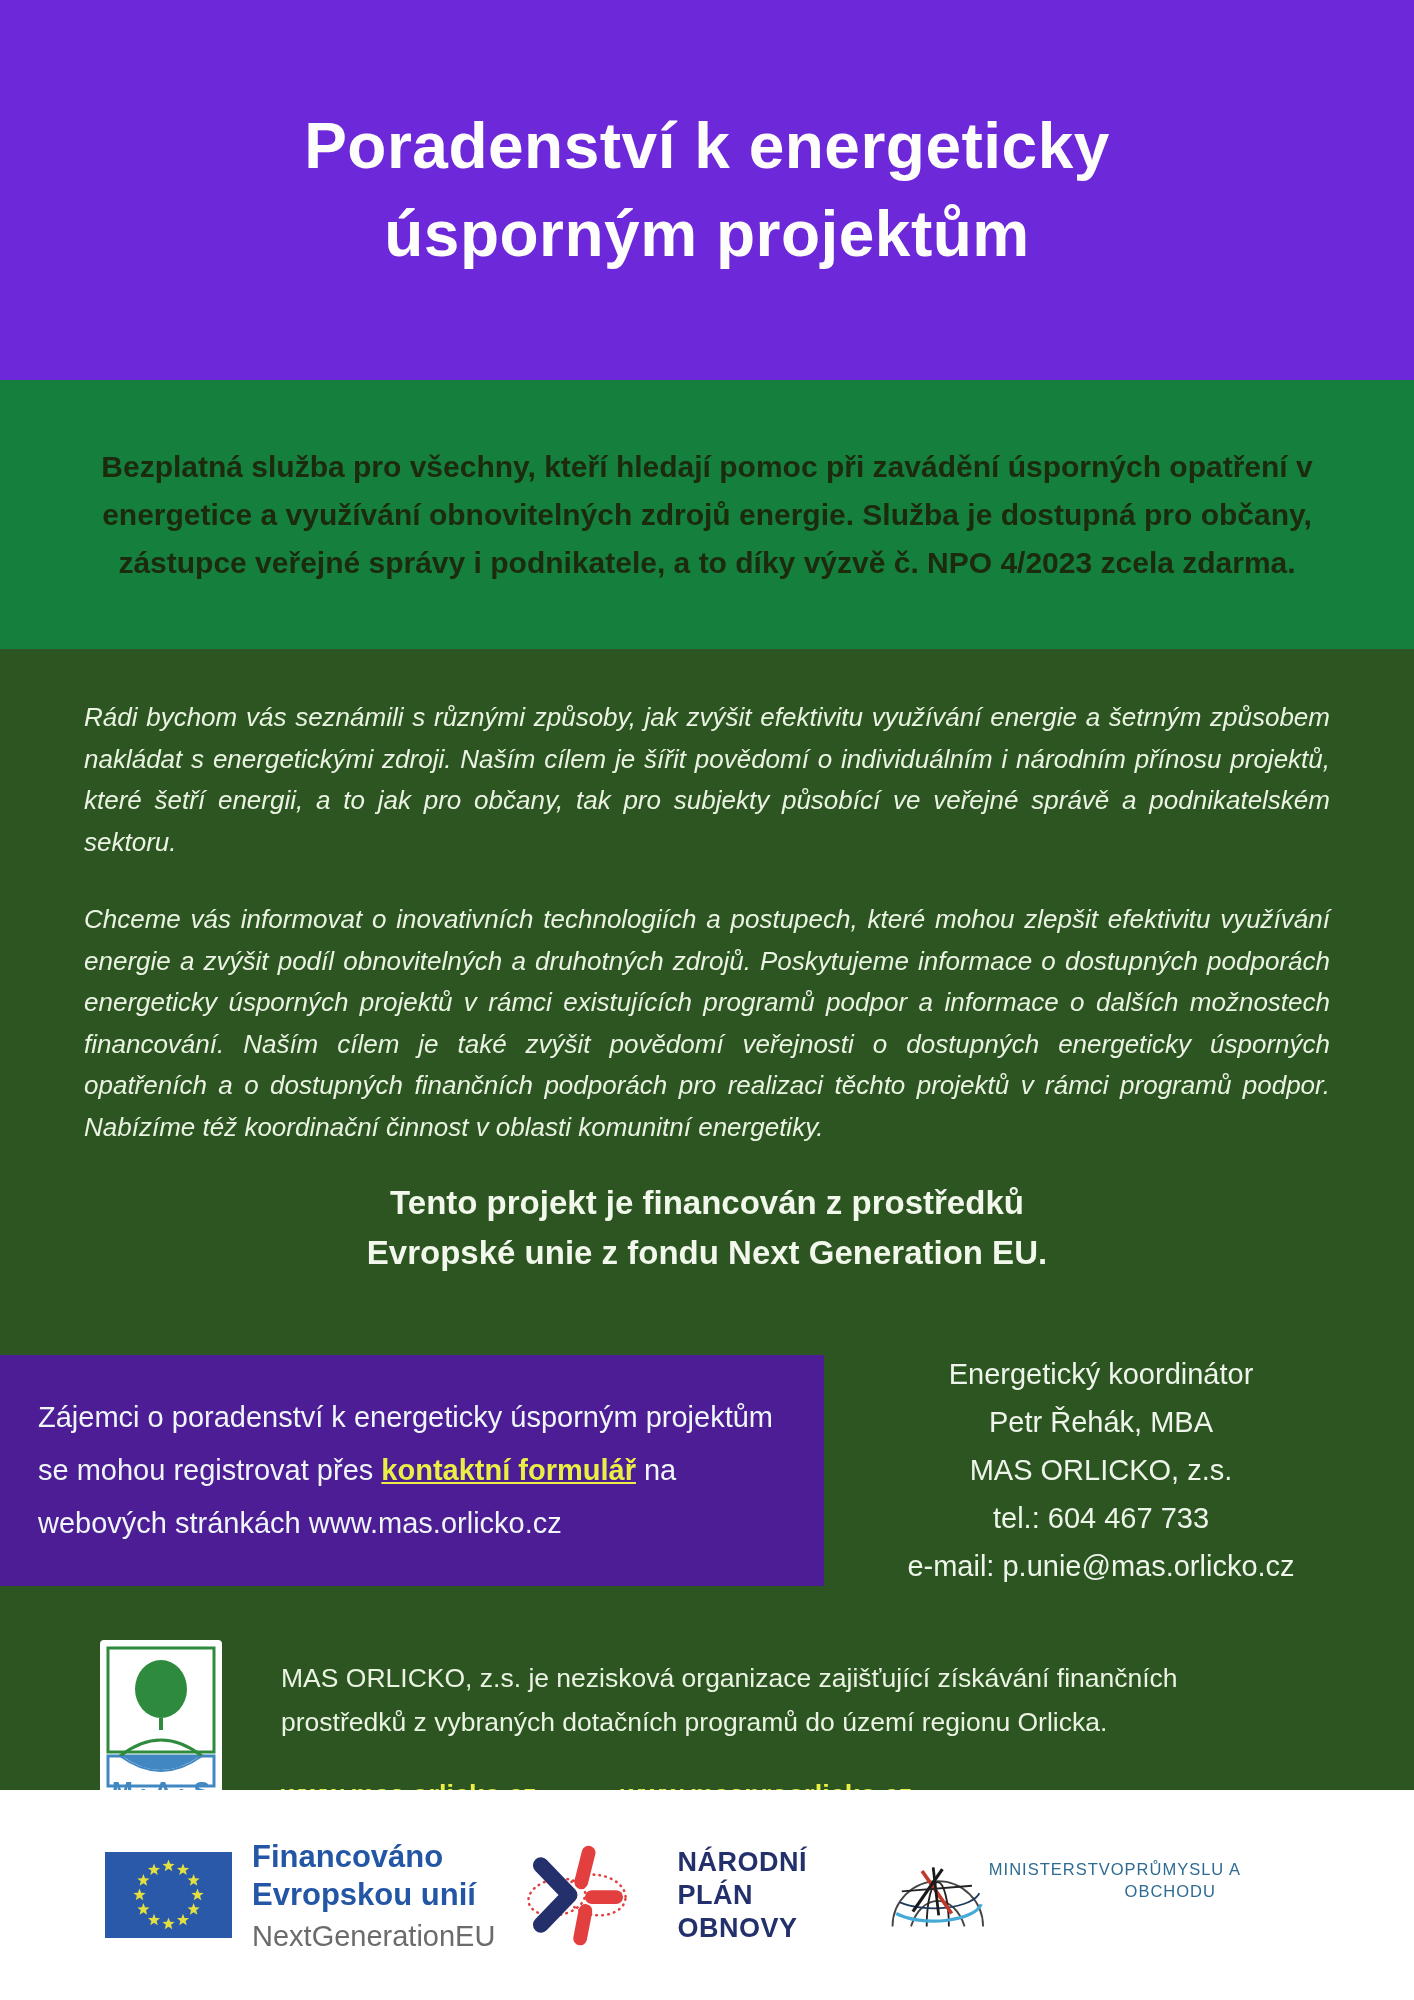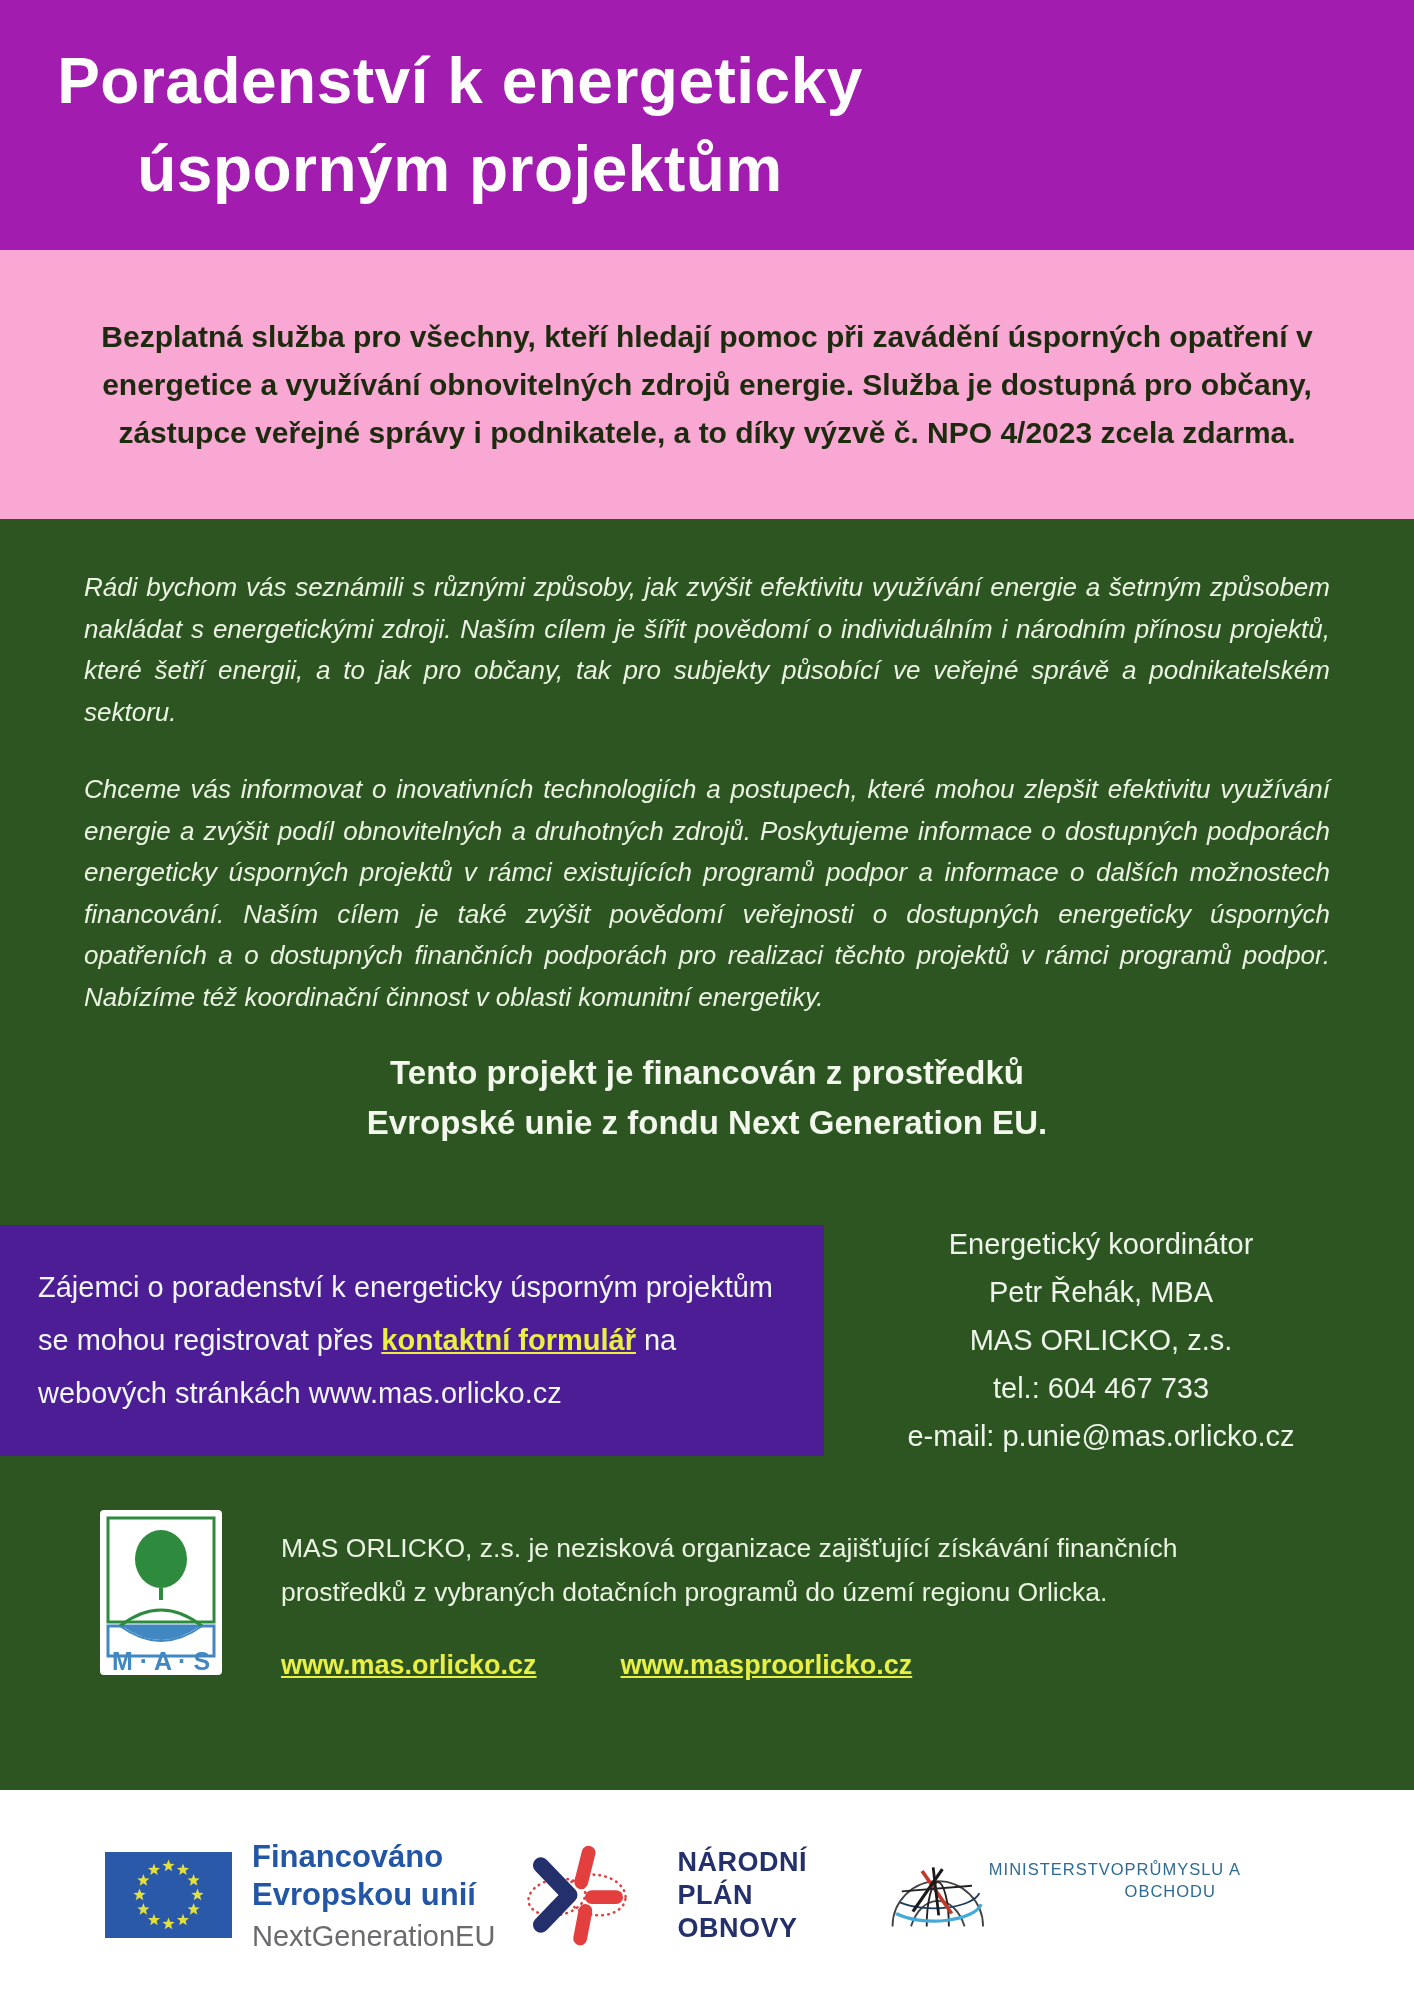--- a/index.html
+++ b/index.html
@@ -9,40 +9,40 @@
     position: relative;
     width: 1414px;
     height: 2000px;
     margin: 0 auto;
     background: #2d5522;
     overflow: hidden;
   }
 
   
   .header {
-    height: 250px;
-    background: #a21caf;
-    display: flex;
-    align-items: center;
-    justify-content: flex-start;
+    height: 380px;
+    background: #6d28d9;
+    display: flex;
+    align-items: center;
+    justify-content: center;
   }
   .title {
     color: #fdfdfb;
     font-size: 64px;
     font-weight: bold;
     line-height: 88px;
     text-align: center;
     max-width: 920px;
     letter-spacing: 0.5px;
   }
 
   
   .band {
     height: 269px;
-    background: #f9a8d4;
+    background: #15803d;
     display: flex;
     align-items: center;
     justify-content: center;
     padding: 0 62px;
   }
   .band-text {
     color: #1c2a0e;
     font-size: 30px;
     font-weight: bold;
     line-height: 48px;

